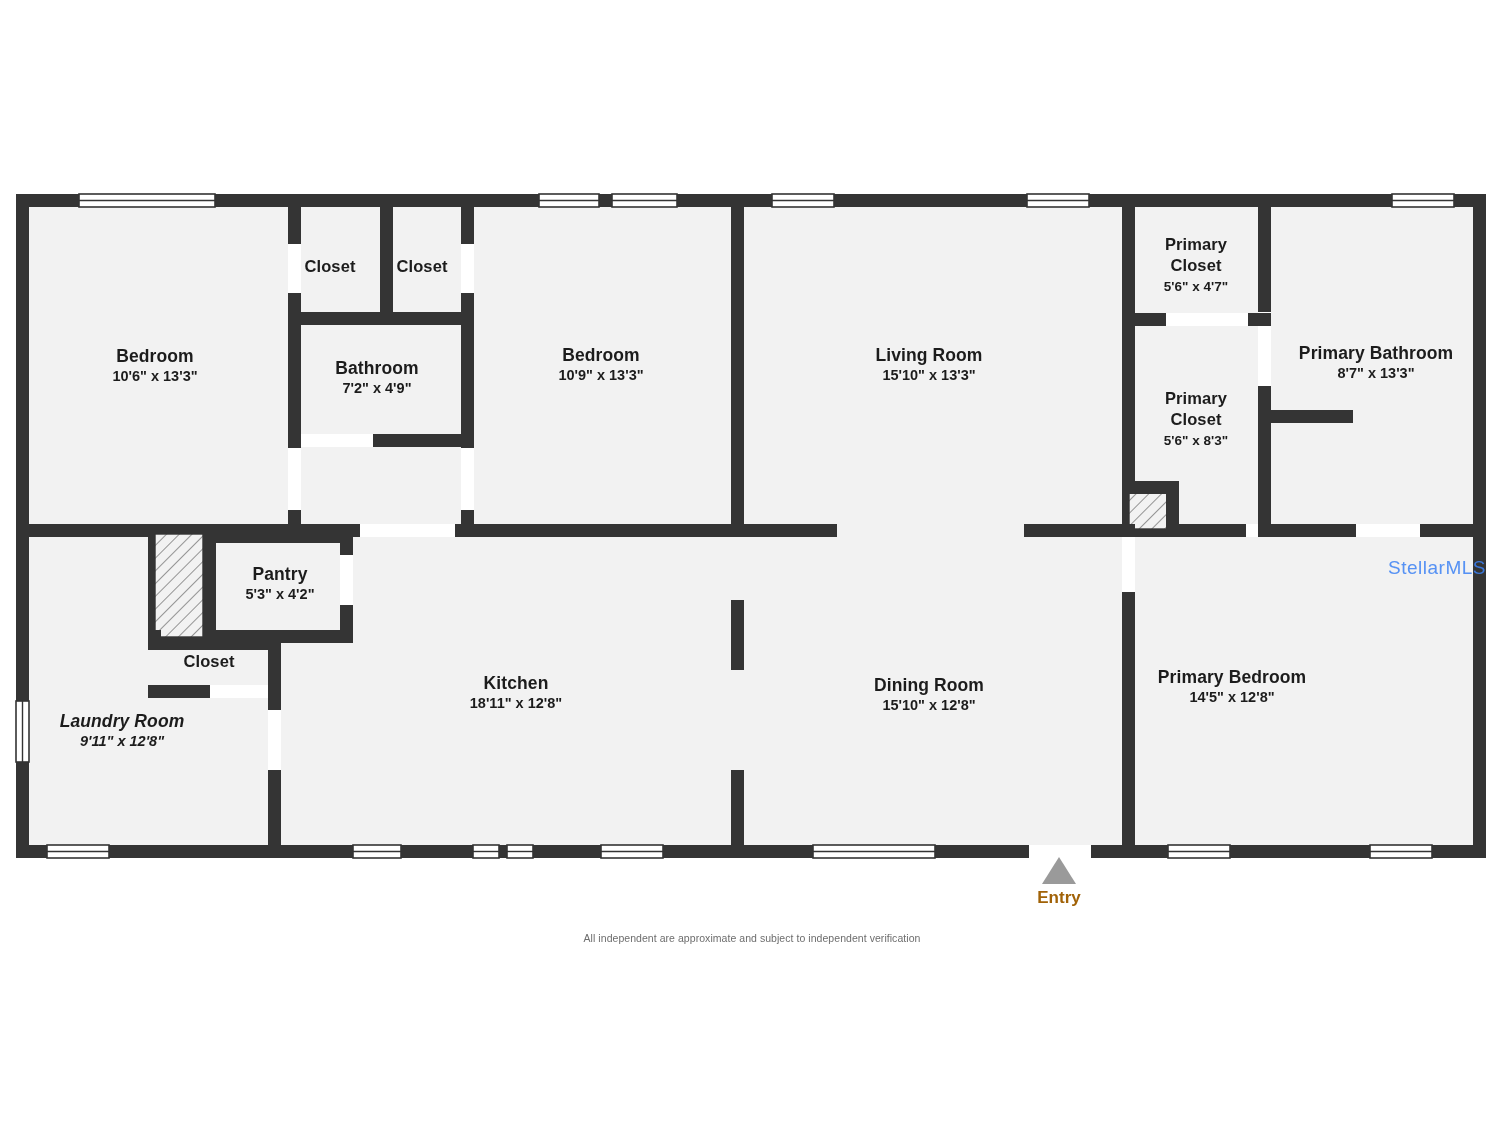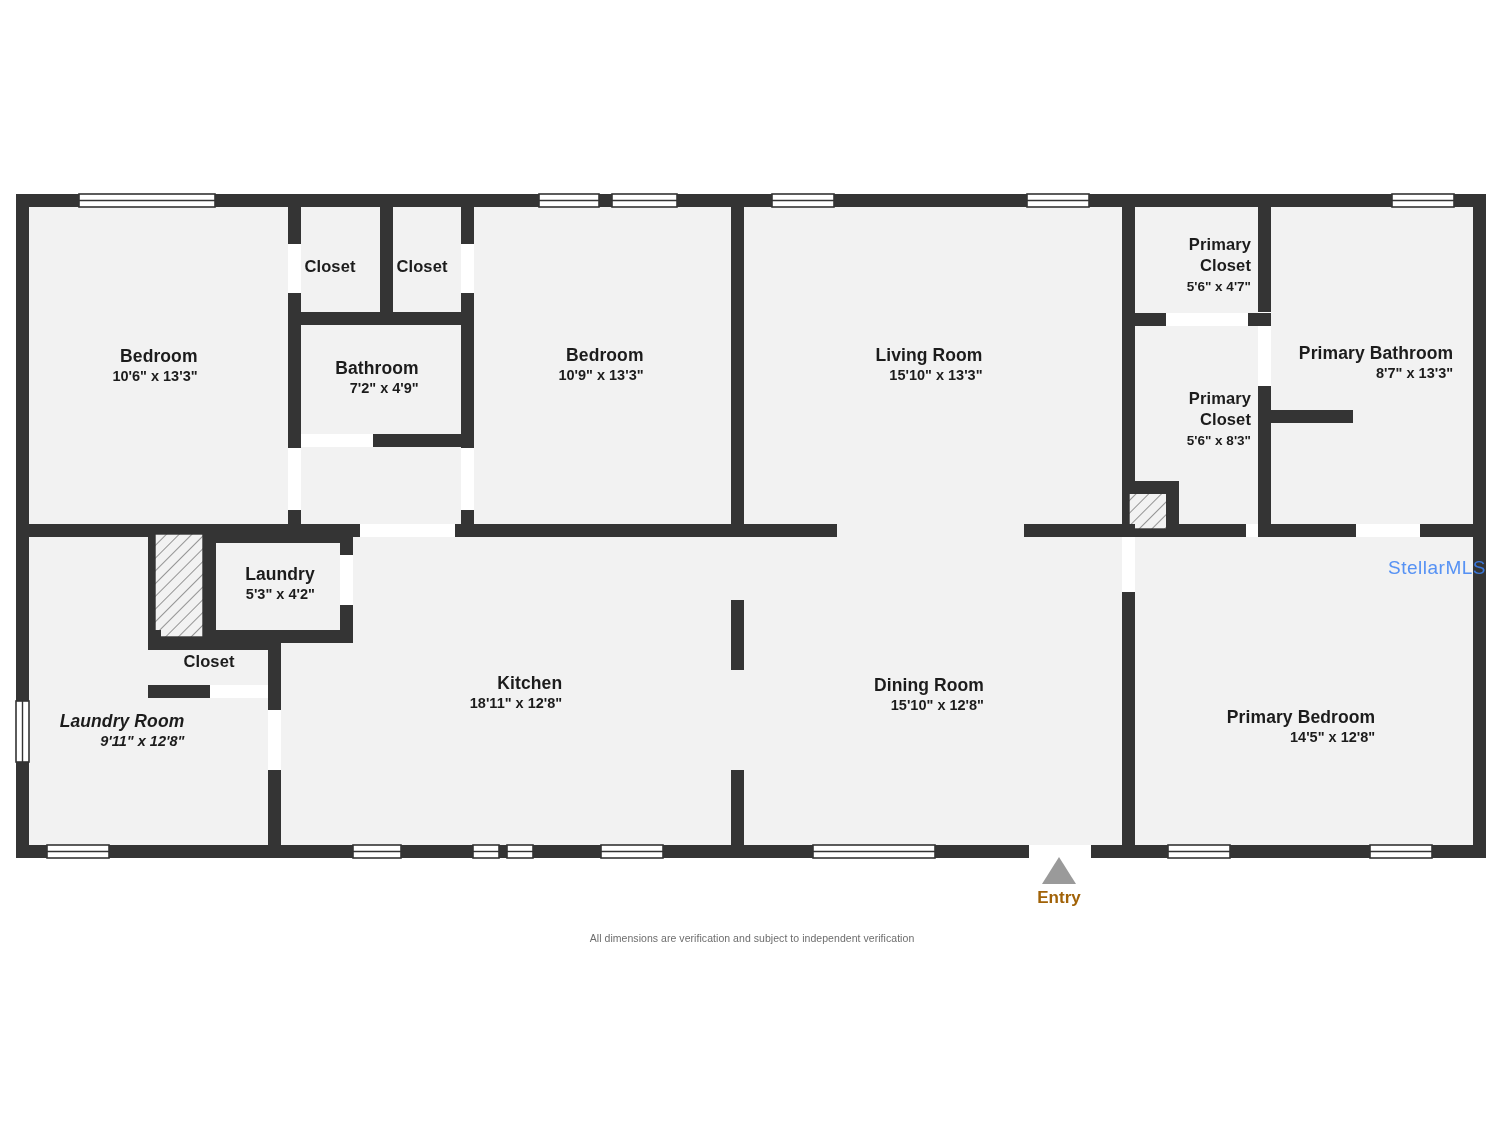--- a/index.html
+++ b/index.html
@@ -22,21 +22,21 @@
     width: 1506px;
     height: 1129px;
   }
   #floorplan-svg {
     position: absolute;
     left: 0;
     top: 0;
   }
   .room-label {
     position: absolute;
-    text-align: right;
+    text-align: center;
     color: #1c1c1c;
     line-height: 1.15;
     pointer-events: none;
     white-space: nowrap;
     transform: translate(-50%, -50%);
   }
   .room-label .rl-name {
     display: block;
     font-weight: bold;
     font-size: 17.5px;
@@ -381,21 +381,21 @@
     <span class="rl-name">Primary Bathroom</span>
     <span class="rl-dims">8'7" x 13'3"</span>
   </div>
 
   <div class="room-label two-line small" style="left:1196px; top:418px; white-space:normal; width:110px;">
     <span class="rl-name">Primary Closet</span>
     <span class="rl-dims">5'6" x 8'3"</span>
   </div>
 
   <div class="room-label" style="left:280px; top:583px;">
-    <span class="rl-name">Laundry</span>
+    <span class="rl-name">Pantry</span>
     <span class="rl-dims">5'3" x 4'2"</span>
   </div>
 
   <div class="room-label small" style="left:209px; top:661px;">
     <span class="rl-name">Closet</span>
   </div>
 
   <div class="room-label" style="left:122px; top:730px;font-style:italic;">
     <span class="rl-name">Laundry Room</span>
     <span class="rl-dims">9'11" x 12'8"</span>
@@ -404,24 +404,24 @@
   <div class="room-label" style="left:516px; top:692px;">
     <span class="rl-name">Kitchen</span>
     <span class="rl-dims">18'11" x 12'8"</span>
   </div>
 
   <div class="room-label" style="left:929px; top:694px;">
     <span class="rl-name">Dining Room</span>
     <span class="rl-dims">15'10" x 12'8"</span>
   </div>
 
-  <div class="room-label" style="left:1301px; top:686px;margin-top:40px;">
+  <div class="room-label" style="left:1232px; top:686px;">
     <span class="rl-name">Primary Bedroom</span>
     <span class="rl-dims">14'5" x 12'8"</span>
   </div>
 
   <div class="entry-label" style="left:1059px; top:888px;">Entry</div>
 
-  <div class="disclaimer" style="left:752px; top:932px;">All dimensions are verification and subject to independent verification</div>
+  <div class="disclaimer" style="left:752px; top:932px;">All independent are approximate and subject to independent verification</div>
 
   <div class="watermark" style="left:1437px; top:568px;">StellarMLS</div>
 
 </div>
 
 </body></html>

